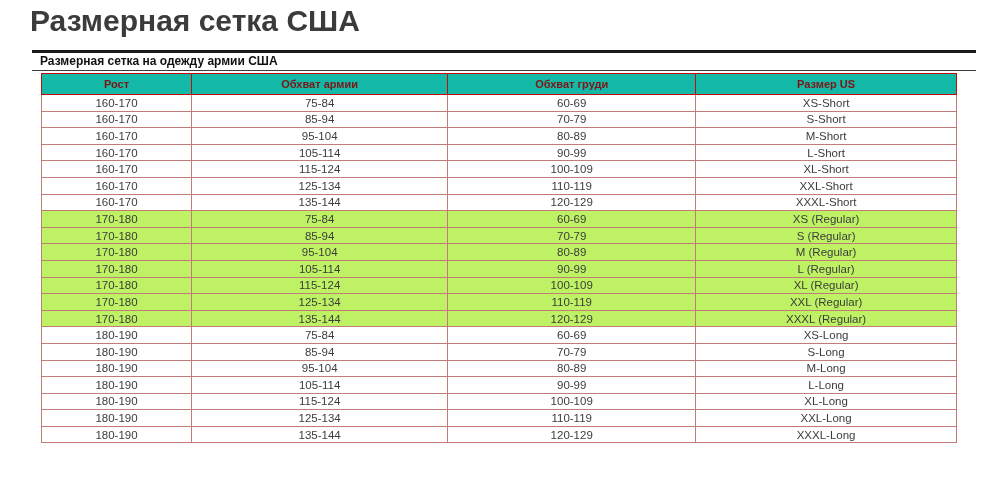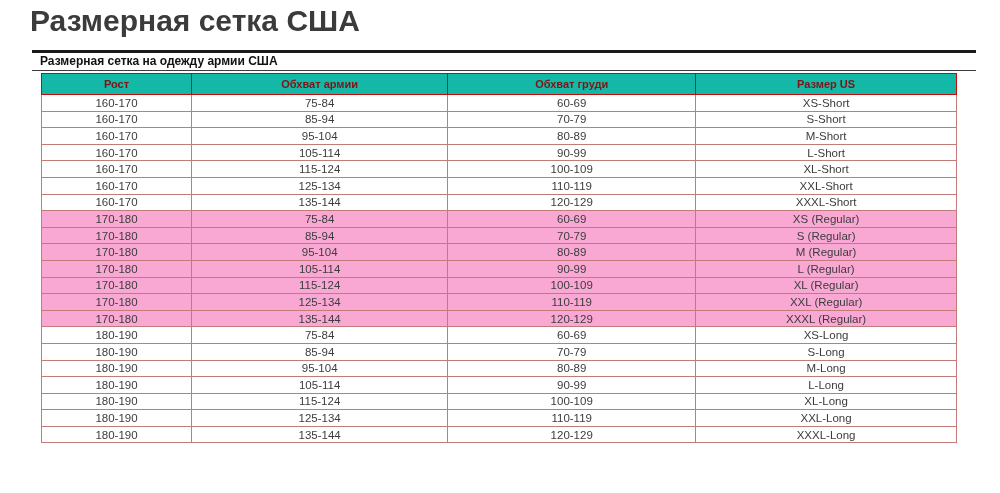--- a/index.html
+++ b/index.html
@@ -46,21 +46,21 @@
     text-align: center;
   }
   table.size-table td {
     height: 16.6px;
     padding: 0;
     border: 1px solid #c17c7a;
     text-align: center;
     background: #ffffff;
   }
   table.size-table { border: 1px solid #a05252; }
-  table.size-table tr.hl td { background: #f9a8d4; }
+  table.size-table tr.hl td { background: #bef264; }
 </style>
 </head>
 <body>
 
 <h1 class="page-title">Размерная сетка США</h1>
 
 <div class="table-wrap">
   <div class="table-caption">Размерная сетка на одежду армии США</div>
   <table class="size-table">
     <colgroup>

